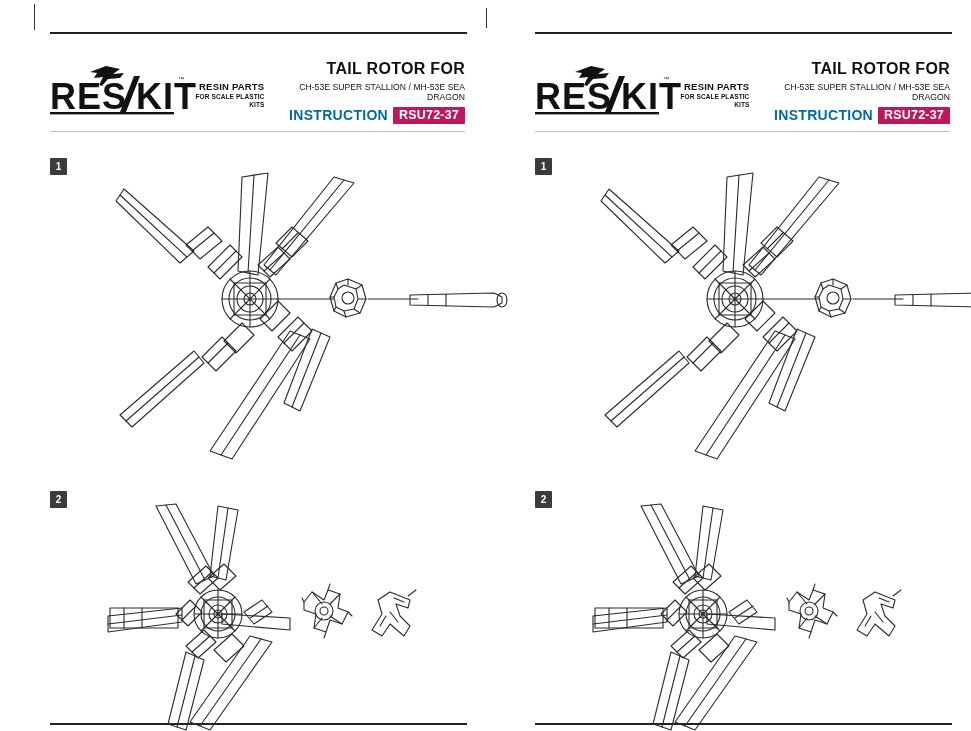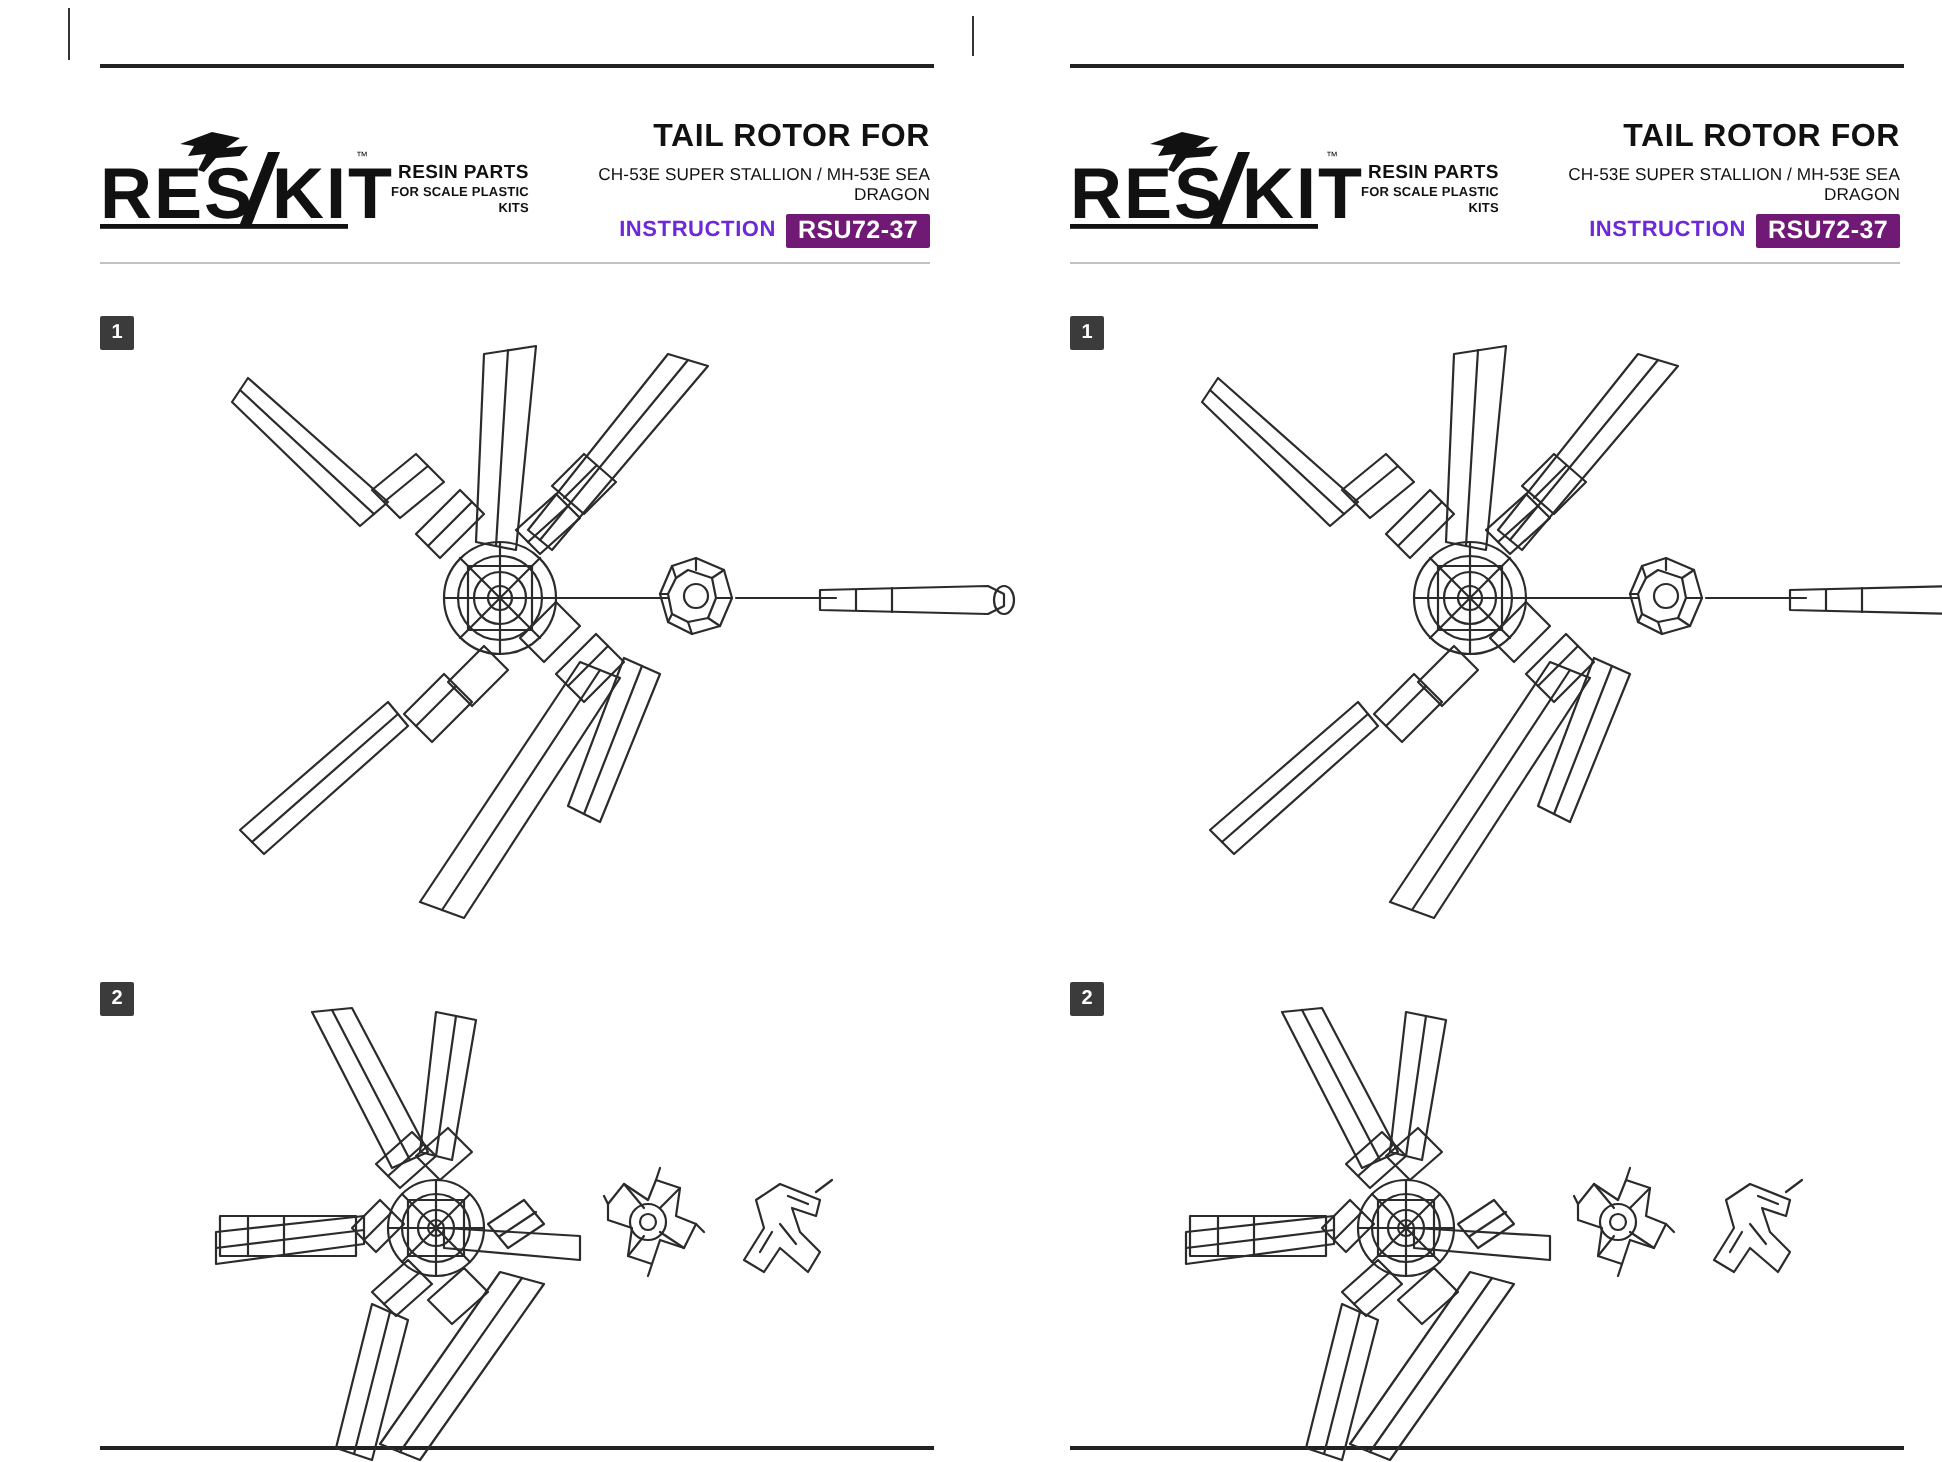--- a/index.html
+++ b/index.html
@@ -124,27 +124,27 @@
     margin-top: 4px;
   }
   .instr-row {
     display: flex;
     align-items: center;
     justify-content: flex-end;
     gap: 5px;
     margin-top: 5px;
   }
   .instr-word {
-    font-size: 11px;
+    font-size: 14px;
     font-weight: bold;
     letter-spacing: .3px;
-    color: #6d28d9;
+    color: #0369a1;
   }
   .code-badge {
-    background: #701a75;
+    background: #be185d;
     color: #fff;
     font-size: 12.5px;
     font-weight: bold;
     letter-spacing: .2px;
     padding: 1px 6px 2px 6px;
     border-radius: 1px;
   }
   .header-rule {
     position: absolute;
     left: 0;

